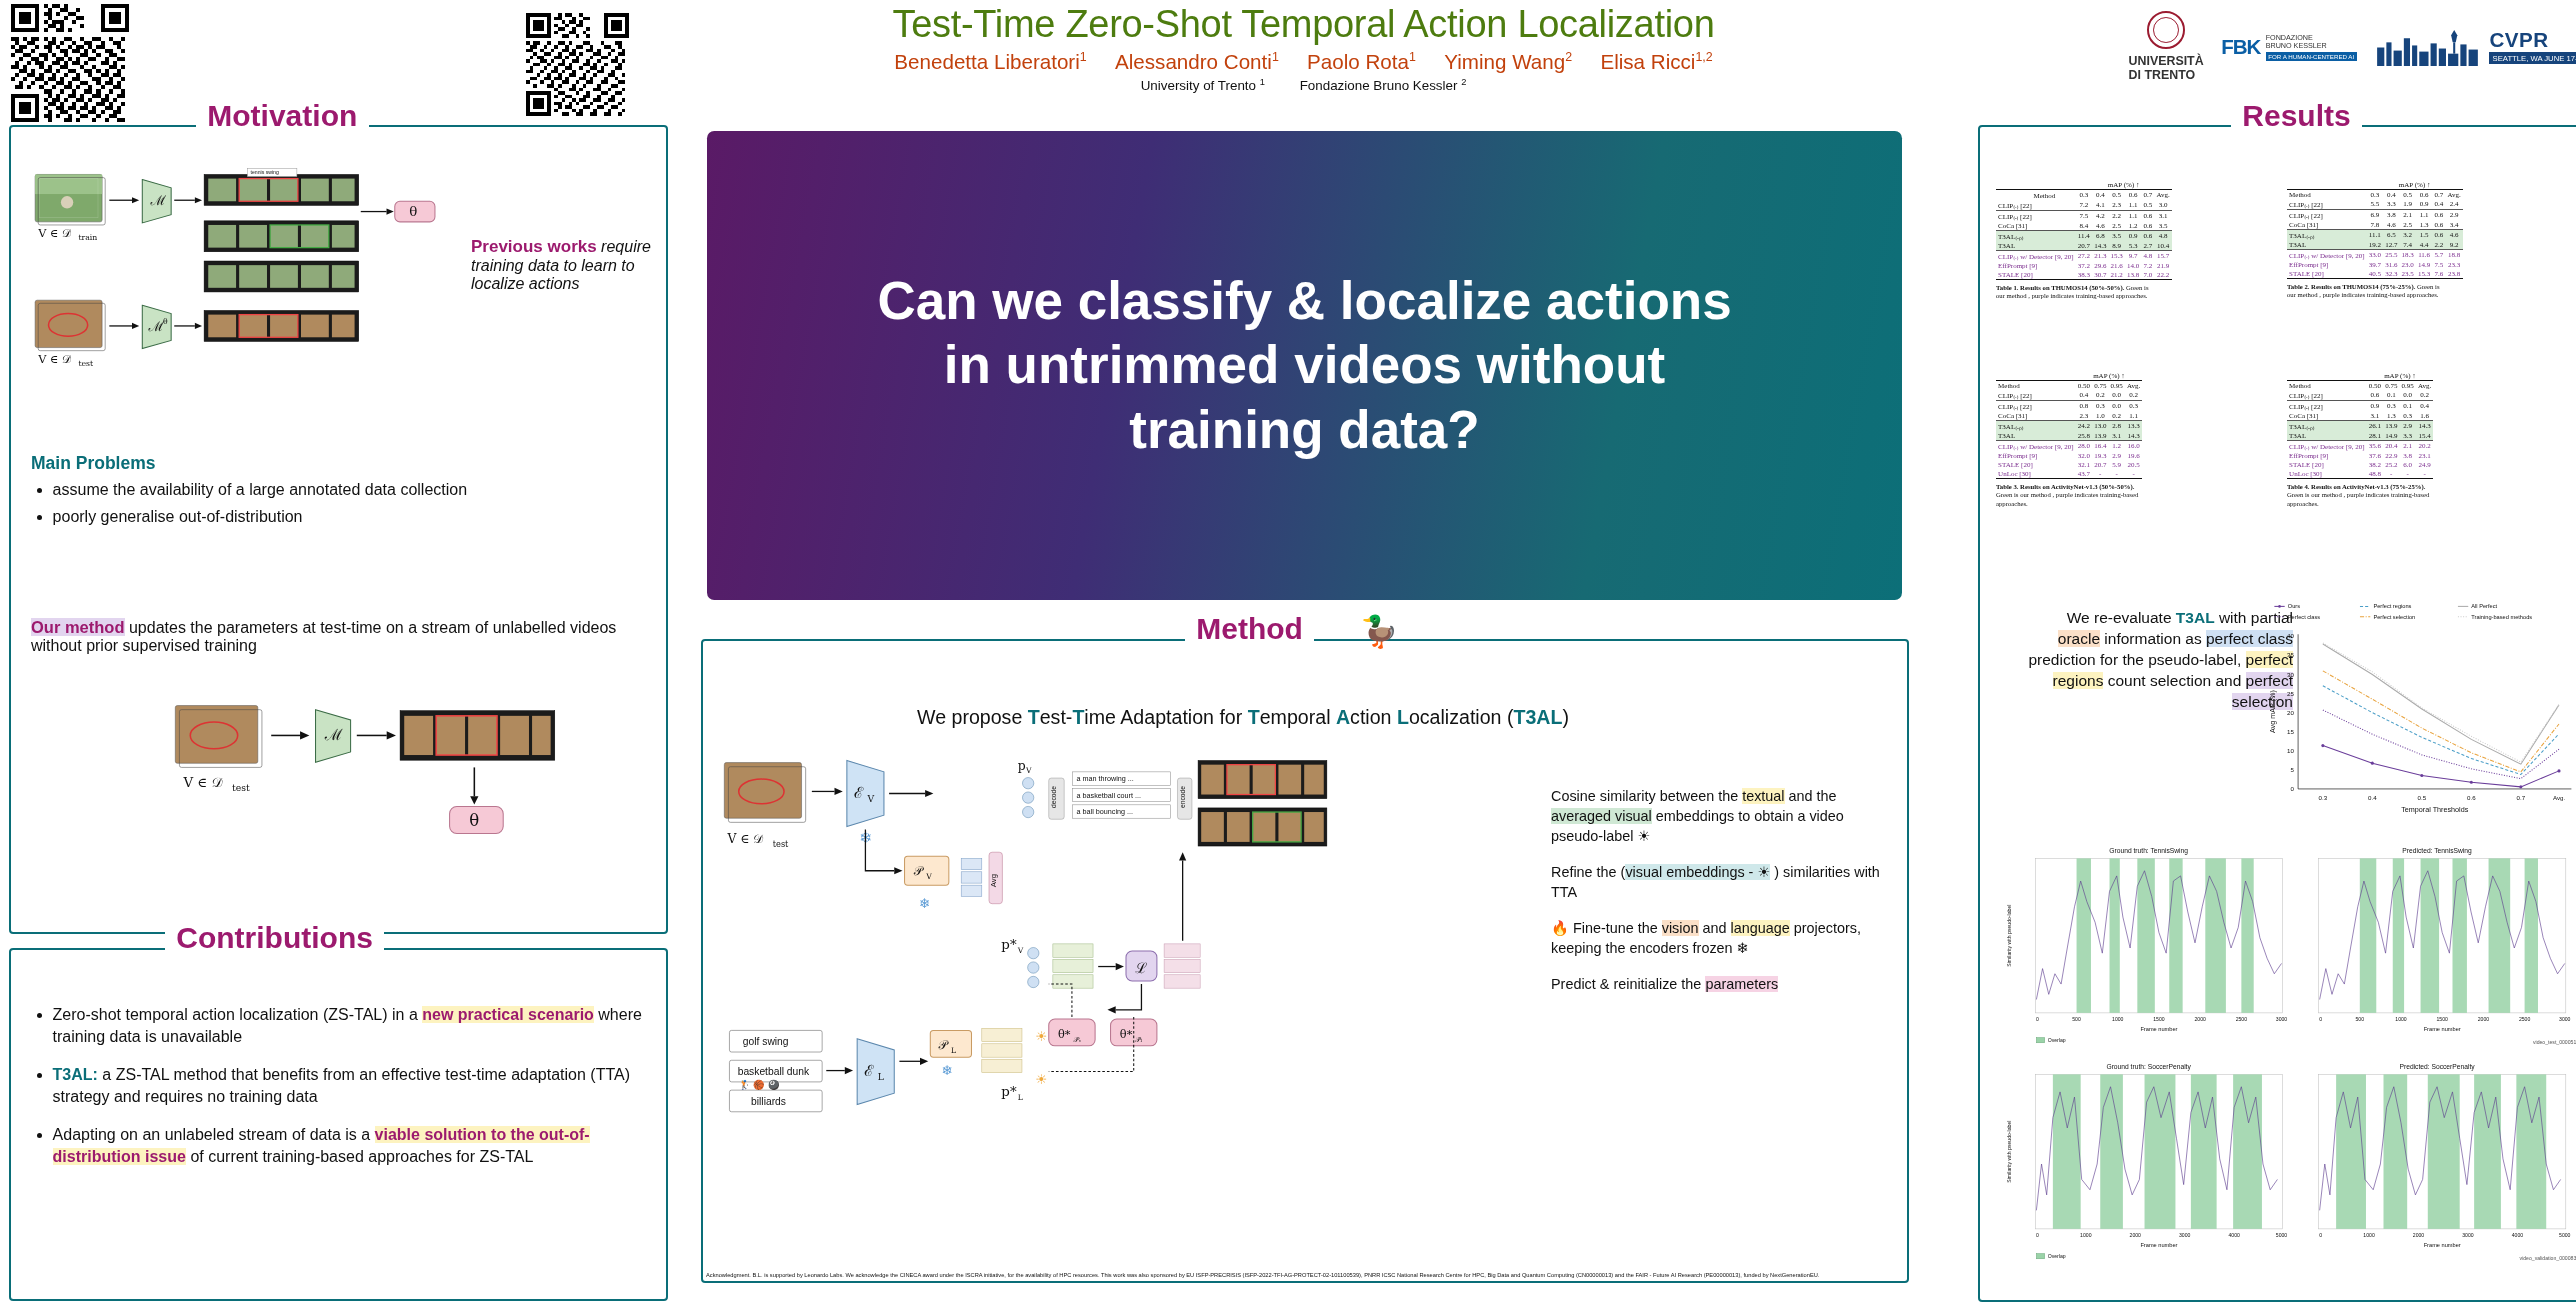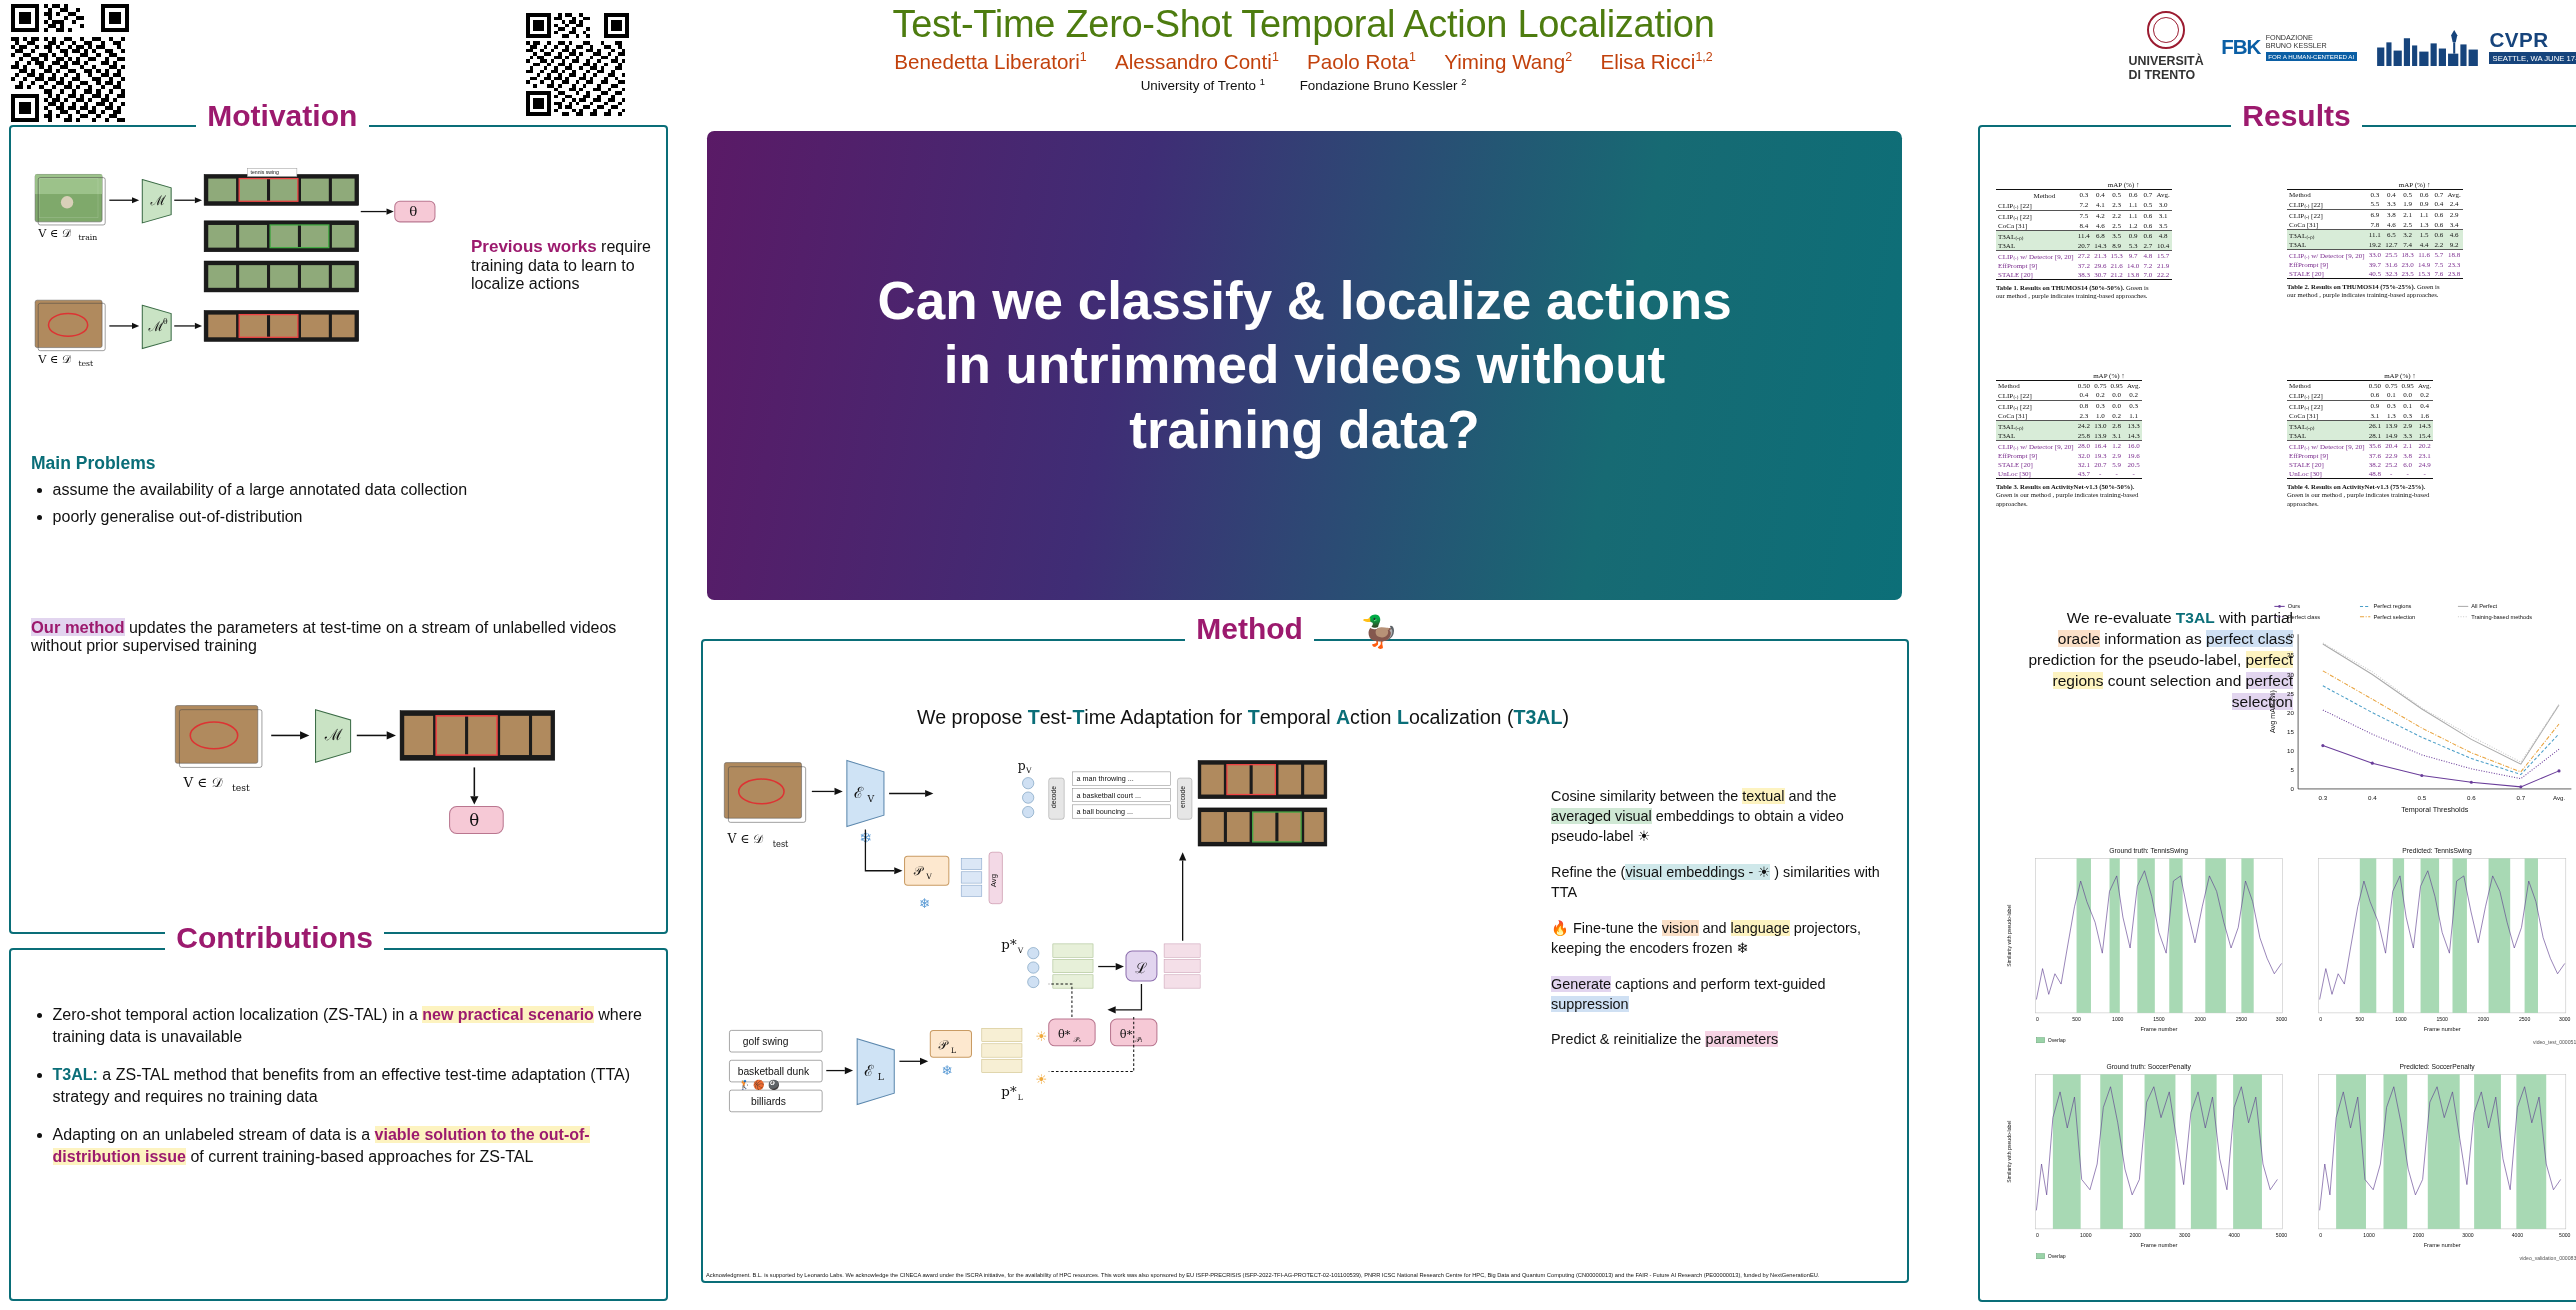--- a/index.html
+++ b/index.html
@@ -672,21 +672,21 @@
           <rect x="464" y="290" width="54" height="44"></rect>
             <rect x="524" y="290" width="54" height="44"></rect>
           <rect x="584" y="290" width="44" height="44"></rect>
         </g>
         <rect x="404" y="290" width="114" height="44" fill="none" stroke="#e44" stroke-width="2.5"></rect>
       </g>
     </svg>
   </div>
 
   <div style="position:absolute; left:471px; top:237px; width:185px;">
-    <span class="hl-purple" style="font-size:17px;">Previous works</span><span style="font-size:16px;"> require training data to learn to localize actions</span>
+    <span class="hl-purple" style="font-size:17px;">Previous works</span><span style="font-size:16px;font-style:italic;"> require training data to learn to localize actions</span>
   </div>
 
   <div id="main-problems" style="left:31px; top:453px; width:598px;">
     <div class="sec-head">Main Problems</div>
     <ul class="bullets">
       <li>assume the availability of a large annotated data collection</li>
       <li>poorly generalise out-of-distribution</li>
     </ul>
   </div>
 
@@ -887,21 +887,20 @@
       <text x="808" y="582" font-size="14" font-family="DejaVu Serif, serif" fill="#111">𝒫ₗ</text>
       <path d="M685 534 L685 470 L640 470" stroke="#111" stroke-width="2" fill="none" stroke-dasharray="5 4"></path>
       <path d="M805 534 L805 640 L640 640" stroke="#111" stroke-width="2" fill="none" stroke-dasharray="5 4"></path>
     </svg>
   </div>
 
   <div id="method-notes">
     <p>Cosine similarity between the <span class="hl-box-yellow">textual</span> and the <span class="hl-box-green">averaged visual</span> embeddings to obtain a video pseudo-label ☀</p>
     <p>Refine the (<span class="hl-box-teal">visual embeddings - ☀</span> ) similarities with TTA</p>
     <p>🔥 Fine-tune the <span class="hl-box-orange">vision</span> and <span class="hl-box-yellow">language</span> projectors, keeping the encoders frozen ❄</p>
-    <p><span class="hl-box-purple">Generate</span> captions and perform text-guided <span class="hl-box-blue">suppression</span></p>
     <p>Predict &amp; reinitialize the <span class="hl-box-pink">parameters</span></p>
   </div>
 
   <div class="panel" id="results"></div>
   <div class="panel-title" id="results-title">Results</div>
 
   <div class="tbl-wrap" style="left:1996px; top:180px;">
     <table class="res">
       <tbody>
           <tr>

